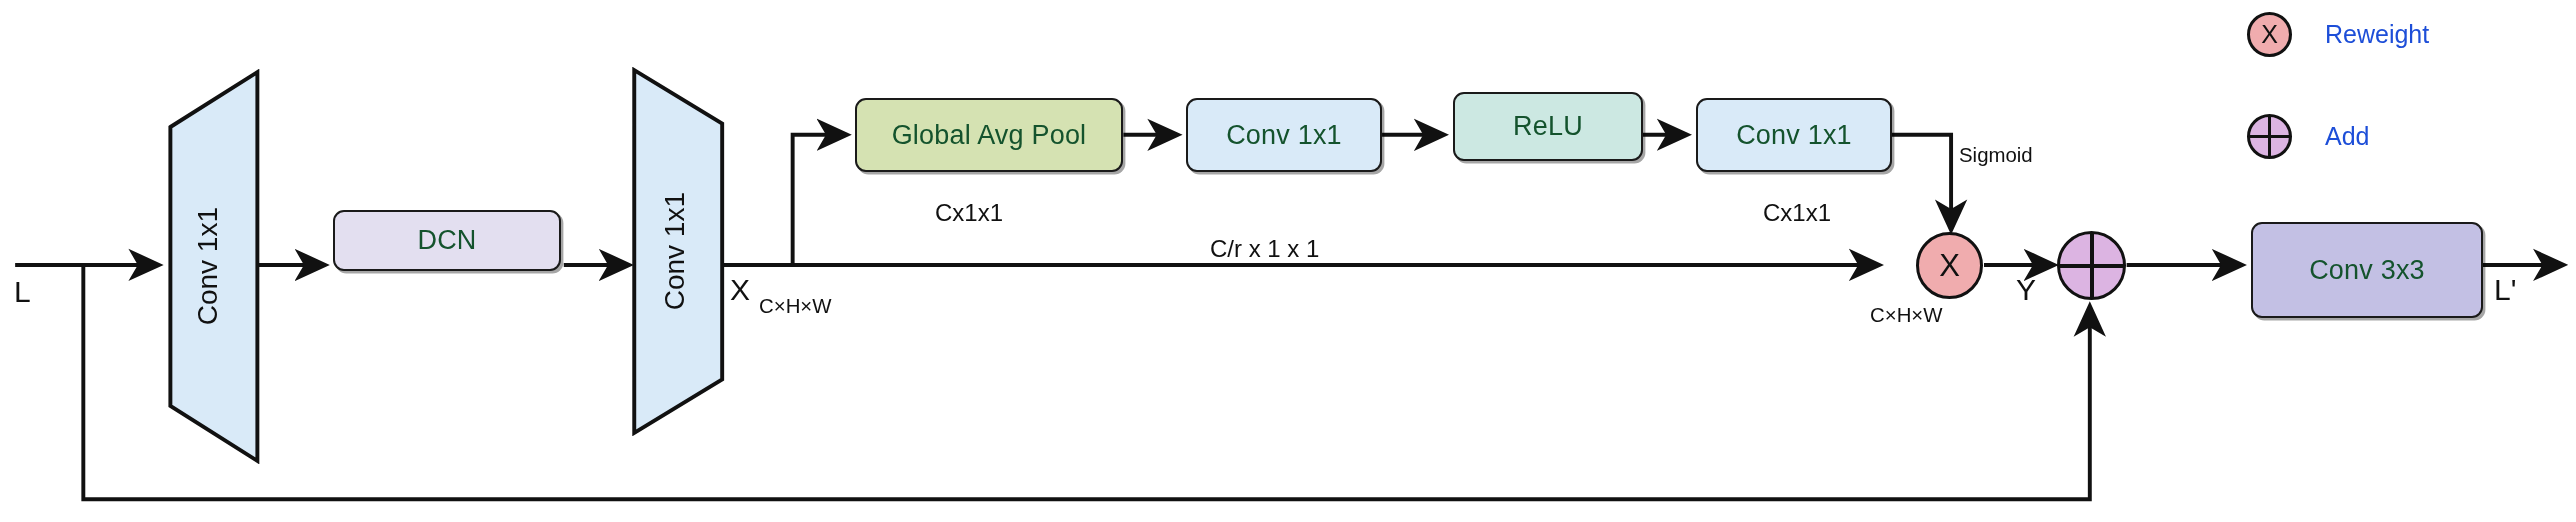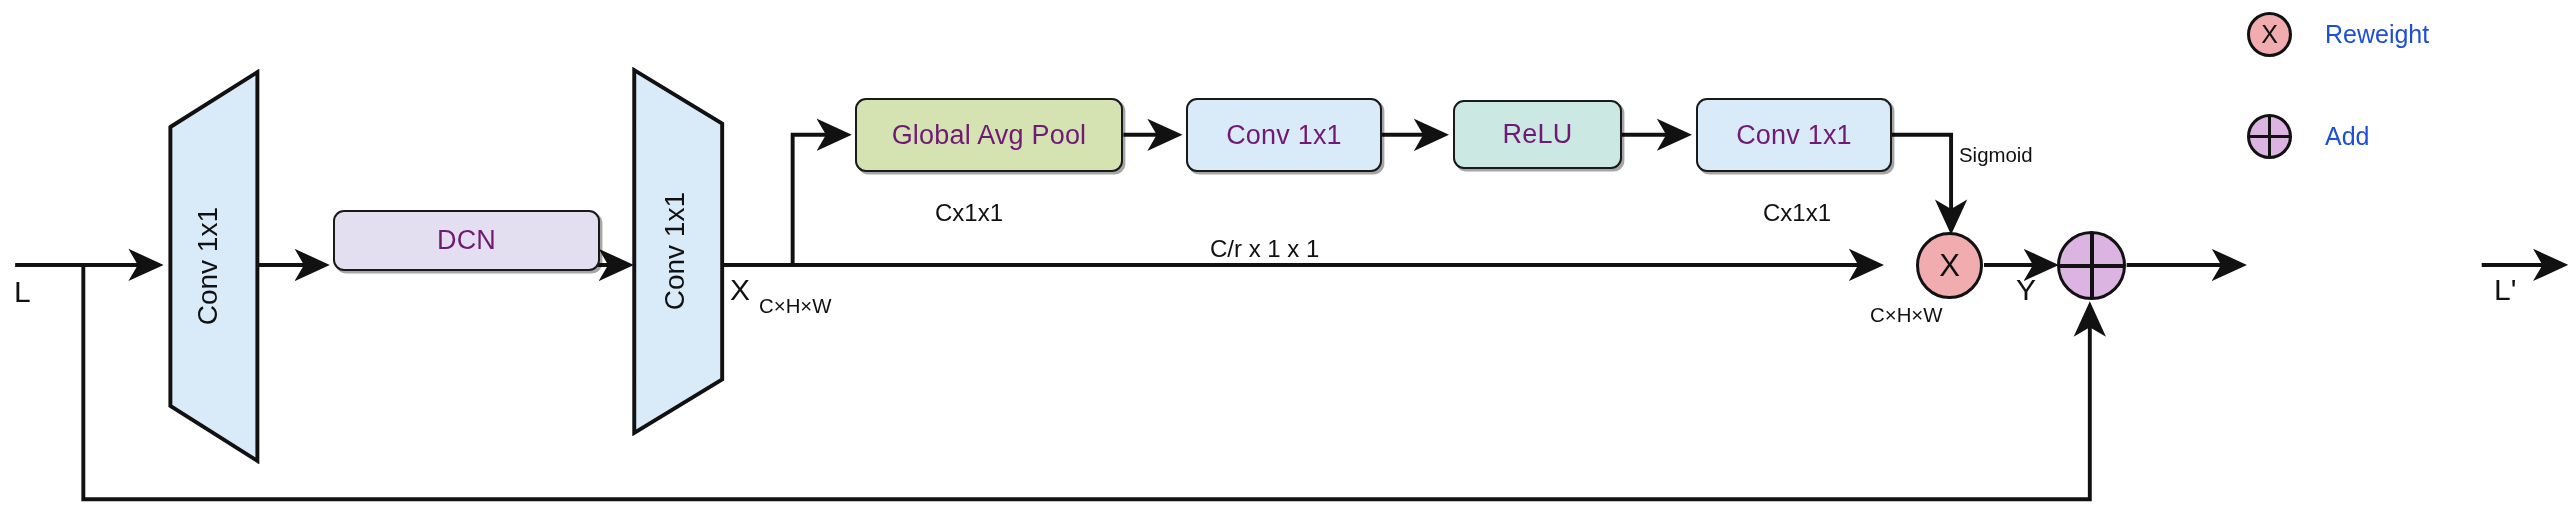--- a/index.html
+++ b/index.html
@@ -23,21 +23,21 @@
     pointer-events: none;
   }
   .node {
     position: absolute;
     box-sizing: border-box;
     display: flex;
     align-items: center;
     justify-content: center;
     border: 2.4px solid #1a1a1a;
     border-radius: 11px;
-    color: #701a75;
+    color: #14532d;
     font-size: 27px;
     letter-spacing: 0.2px;
     white-space: nowrap;
     box-shadow: 2.4px 2.4px 0 rgba(0,0,0,0.35);
   }
   .para {
     position: absolute;
     box-sizing: border-box;
     display: flex;
     align-items: center;
@@ -142,56 +142,59 @@
     </g>
   </svg>
 
   <div class="para" style="left:153px; top:69px; width:110px; height:395px;">
     <svg width="110" height="395" viewBox="0 0 140 504">
       <polygon points="22,74 133,4 133,500 22,430" fill="#d9eaf8" stroke="#111111" stroke-width="5"></polygon>
     </svg>
     <span class="vtext">Conv 1x1</span>
   </div>
 
-  <div class="node" style="left:333px; top:210px; width:267px; height:61px; background:#e3dff0;">
+  <div class="node" style="left:333px; top:210px; width:228px; height:61px; background:#e3dff0;">
     <span>DCN</span>
   </div>
 
   <div class="para" style="left:624px; top:67px; width:110px; height:369px;">
     <svg width="110" height="369" viewBox="0 0 140 470">
       <polygon points="13,4 125,72 125,398 13,466" fill="#d9eaf8" stroke="#111111" stroke-width="5"></polygon>
     </svg>
     <span class="vtext" style="margin-right:7.8px;">Conv 1x1</span>
   </div>
 
   <div class="node" style="left:855px; top:98px; width:268px; height:74px; background:#d5e2b2;">
     <span>Global Avg Pool</span>
   </div>
 
   <div class="node" style="left:1186px; top:98px; width:196px; height:74px; background:#d9eaf8;">
     <span>Conv 1x1</span>
   </div>
 
-  <div class="node" style="left:1453px; top:100px; width:169px; height:69px; background:#cce8e2;">
+  <div class="node" style="left:1453px; top:92px; width:190px; height:69px; background:#cce8e2;">
     <span>ReLU</span>
   </div>
 
   <div class="node" style="left:1696px; top:98px; width:196px; height:74px; background:#d9eaf8;">
     <span>Conv 1x1</span>
   </div>
 
   <div class="op" style="left:1916px; top:232px; width:67px; height:67px; background:#f0acae;">
     <span class="op-x-glyph">X</span>
   </div>
 
   <div class="op" style="left:2057px; top:231px; width:69px; height:69px; background:#dcb4e2;">
     <span class="plusbar-h" style="left:0; top:30px; width:63px; height:3.9px;"></span>
     <span class="plusbar-v" style="left:30px; top:0; width:3.9px; height:63px;"></span>
   </div>
 
+  <div class="node" style="left:2251px; top:222px; width:232px; height:96px; background:#c3c0e4;">
+    <span>Conv 3x3</span>
+  </div>
 
   <span class="lbl lbl-big" style="left:14px; top:275px;">L</span>
 
   <span class="lbl lbl-big" style="left:730px; top:273px;">X</span>
 
   <span class="lbl lbl-small" style="left:759px; top:295px;">C×H×W</span>
 
   <span class="lbl" style="left:935px; top:199px;">Cx1x1</span>
 
   <span class="lbl" style="left:1210px; top:199px;margin-top:36px;">C/r x 1 x 1</span>

